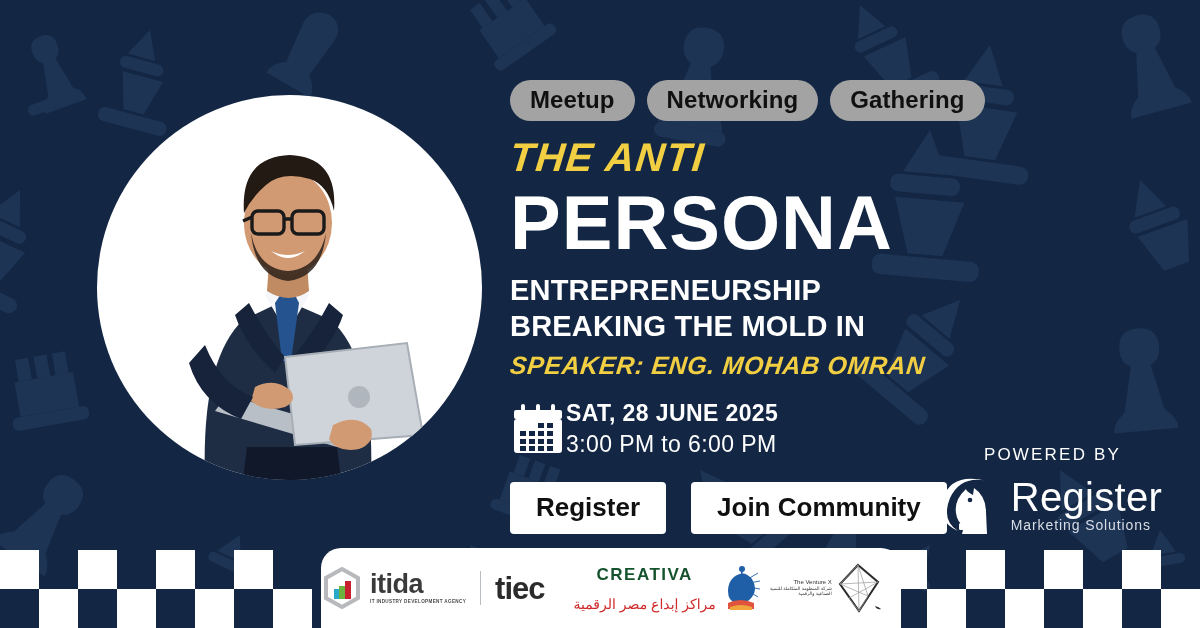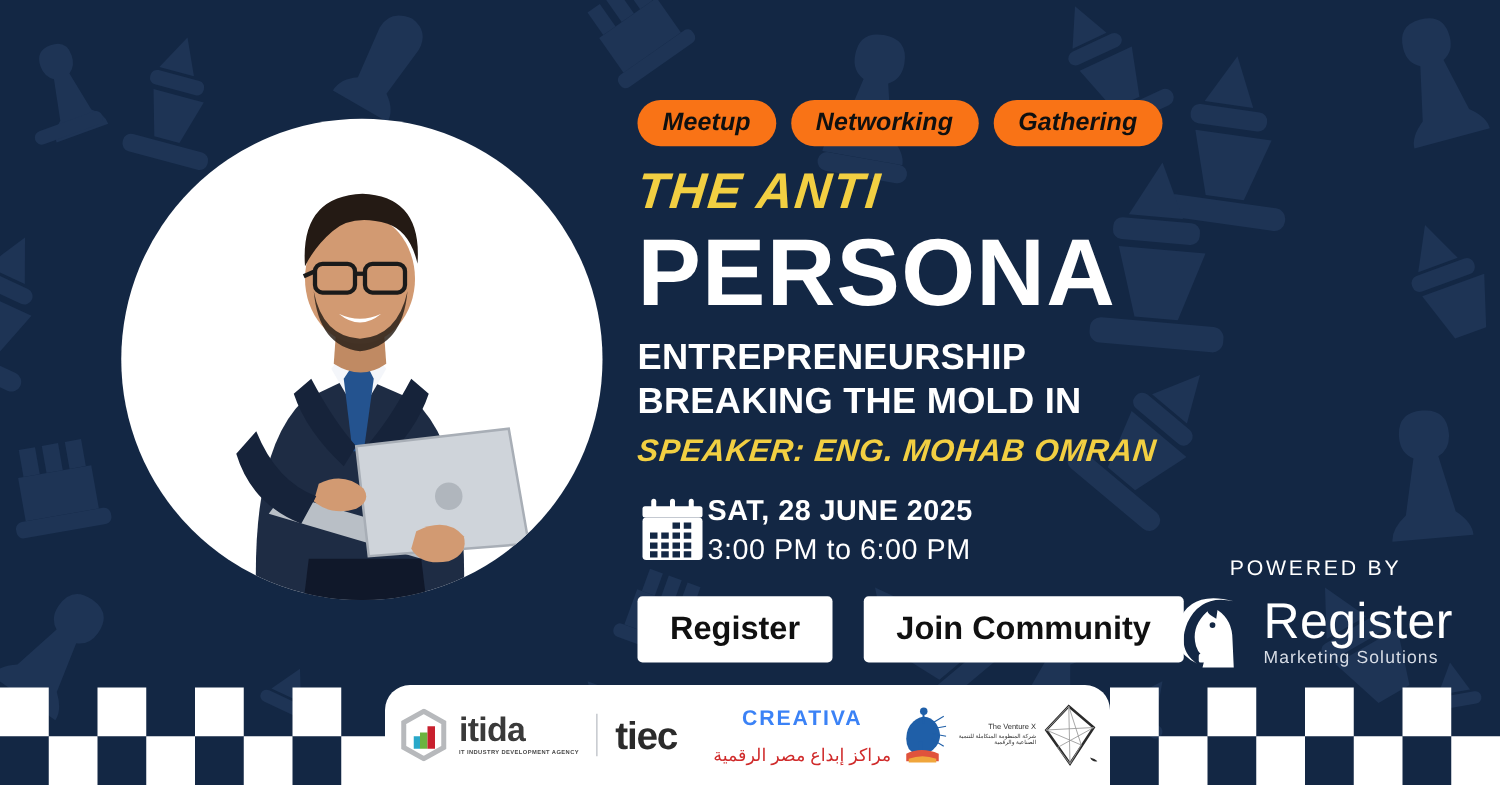--- a/index.html
+++ b/index.html
@@ -26,28 +26,27 @@
     background:#ffffff;
     overflow:hidden;
   }
   .person { position:absolute; left:0; top:0; width:385px; height:385px; }
 
   
   .content { position:absolute; left:510px; top:80px; width:520px; }
 
   .pill-row { display:flex; gap:12px; align-items:center; }
   .pill {
-    background:#f97316; color:#101010;
+    background:#a3a3a3; color:#101010;
     border-radius:999px;
-    font-size:20px; font-weight:bold;
+    font-size:24px; font-weight:bold;
     padding:7px 20px 8px 20px;
     letter-spacing:0.1px;
     white-space:nowrap;
     line-height:1.1;
-    font-style:italic;
   }
 
   .the-anti {
     margin-top:16px;
     color:#F2CF42;
     font-size:40px;
     font-weight:bold;
     font-style:italic;
     letter-spacing:1.5px;
     line-height:1;
@@ -132,25 +131,25 @@
   }
 
   
   .checker { position:absolute; bottom:0; height:78px; }
   .checker-left  { left:0;  width:312px; }
   .checker-right { right:0; width:312px; }
   .sq { position:absolute; width:39px; height:39px; background:#ffffff; }
 
   
   .sponsor-bar {
-    position:absolute; left:308px; top:548px;
+    position:absolute; left:321px; top:548px;
     width:580px; height:80px;
     background:#ffffff;
     border-radius:20px 20px 0 0;
-    display:flex; align-items:center; justify-content:center;
+    display:flex; align-items:center; justify-content:flex-start;
     gap:0px;
   }
   .sponsor { display:flex; align-items:center; justify-content:center; }
   .sp-divider { width:1px; height:34px; background:#b9bdc4; margin:0 14px; }
 
   
   .itida { display:flex; align-items:center; gap:7px; }
   .itida-text { line-height:1; }
   .itida-name { font-size:27px; font-weight:bold; color:#3a3a3a; letter-spacing:-0.5px; }
   .itida-tag { font-size:4.6px; font-weight:bold; color:#4a4a4a; letter-spacing:0.35px; margin-top:2px; }
@@ -159,21 +158,21 @@
   .tiec-name {
     font-size:31px; font-weight:bold; color:#2b2b2b;
     letter-spacing:-1px; line-height:1;
     font-family:"Liberation Sans", sans-serif;
     position:relative;
   }
 
   
   .creativa { display:flex; align-items:center; gap:4px; }
   .creativa-text { text-align:center; line-height:1; }
-  .creativa-name { font-size:17px; font-weight:bold; color:#3b82f6; letter-spacing:1.5px; }
+  .creativa-name { font-size:17px; font-weight:bold; color:#14532d; letter-spacing:1.5px; }
   .creativa-ar { font-size:14px; color:#d02b2b; margin-top:14px; direction:rtl; }
 
   
   .venture { display:flex; align-items:center; gap:3px; }
   .venture-text { text-align:right; line-height:1.15; }
   .venture-name { font-size:6px; color:#333; }
   .venture-ar { font-size:4.6px; color:#333; direction:rtl; }
 </style>
 </head>
 <body>

